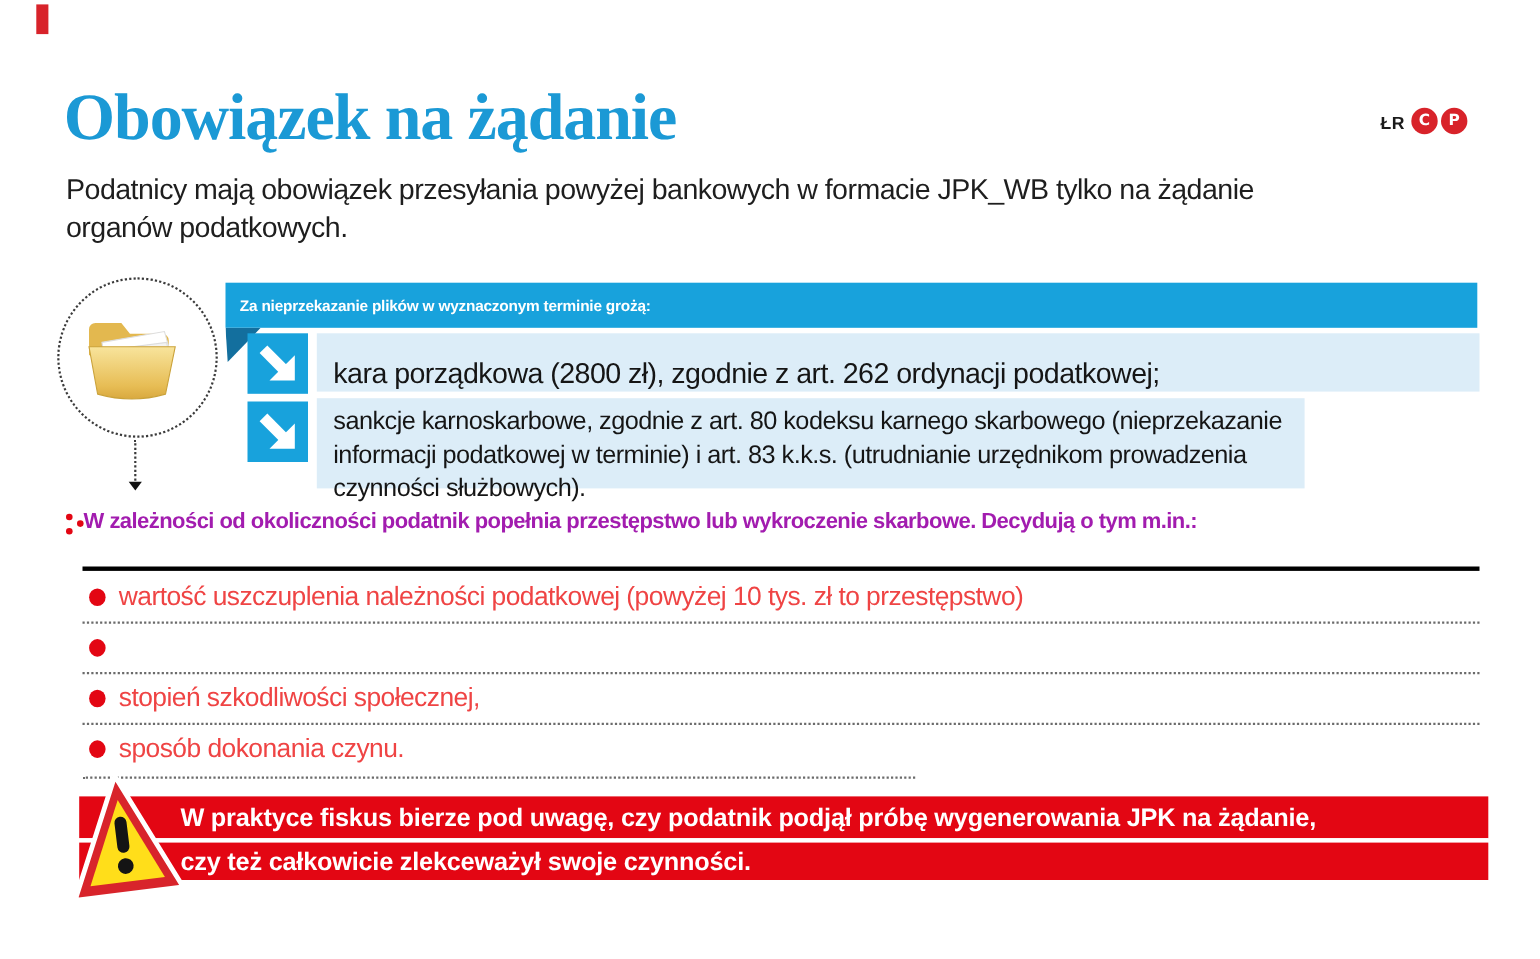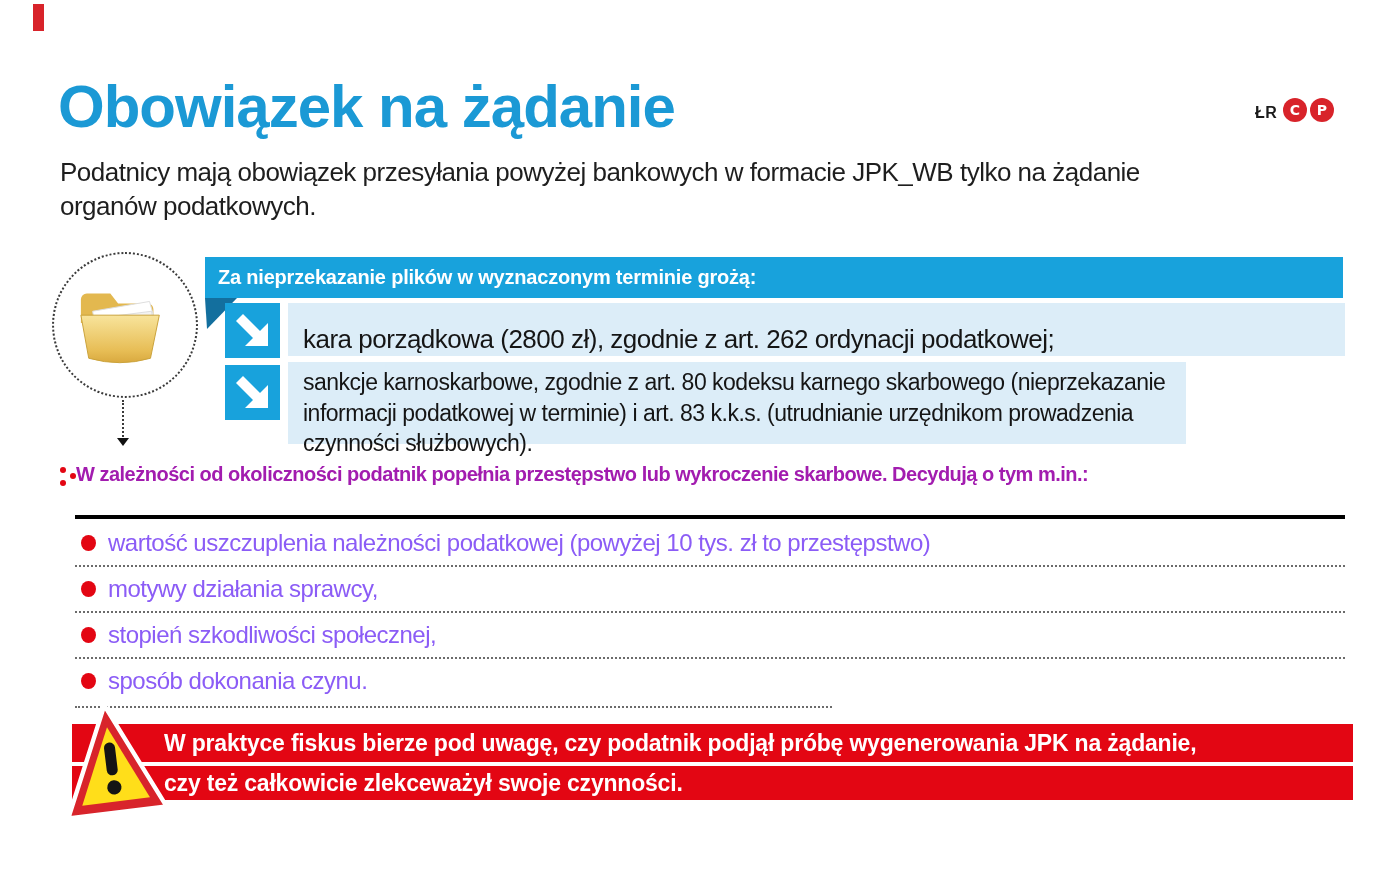--- a/index.html
+++ b/index.html
@@ -8,21 +8,21 @@
     font-family:"Liberation Sans", sans-serif;color:#1b1b1b;overflow:hidden;
   }
   .abs{position:absolute;}
 
   
   .corner-mark{left:33px;top:4px;width:11px;height:27px;background:#d8232a;}
 
   
   .title{
     left:58px;top:72px;width:900px;
-    font-family:Liberation Sans, sans-serif;font-weight:700;
+    font-family:Liberation Serif, serif;font-weight:700;
     font-size:60px;letter-spacing:-1px;color:#1b99d5;
   }
 
   
   .credits{left:1255px;top:104px;font-size:16px;font-weight:700;color:#1b1b1b;letter-spacing:0.5px;}
   .badges{left:1283px;top:98px;display:flex;gap:3px;}
   .badge{
     width:24px;height:24px;border-radius:50%;background:#d8232a;color:#ffffff;
     font-weight:700;font-size:14px;display:flex;align-items:center;justify-content:center;
     font-family:"DejaVu Sans", sans-serif;
@@ -42,21 +42,21 @@
   .connector-line{left:122px;top:400px;height:40px;width:0;border-left:2px dotted #3a3a3a;}
   .connector-arrow{left:117px;top:438px;width:0;height:0;
     border-left:6px solid transparent;border-right:6px solid transparent;border-top:8px solid #111;}
 
   
   .penalty-header{
     left:205px;top:257px;width:1138px;height:41px;background:#18a2dc;
     display:flex;align-items:center;
   }
   .penalty-header span{
-    color:#ffffff;font-weight:700;font-size:20px;padding-left:13px;letter-spacing:-0.2px;
+    color:#ffffff;font-weight:700;font-size:14px;padding-left:13px;letter-spacing:-0.2px;
   }
   .header-tail{left:205px;top:298px;}
 
   
   .arrow-sq{width:55px;height:55px;background:#18a2dc;display:flex;align-items:center;justify-content:center;}
   .arrow-sq-1{left:225px;top:303px;}
   .arrow-sq-2{left:225px;top:365px;}
   .penalty-bar{background:#dcedf8;display:flex;align-items:center;}
   .penalty-bar-1{left:288px;top:303px;width:1057px;height:53px;}
   .penalty-bar-2{left:288px;top:362px;width:898px;height:82px;}
@@ -78,21 +78,21 @@
   }
 
   
   .black-rule{left:75px;top:515px;width:1270px;height:4px;background:#000;}
   .criteria-list{left:75px;top:521px;width:1270px;}
   .criteria-item{
     display:flex;align-items:center;height:44px;border-bottom:2px dotted #6b6b6b;
   }
   .criteria-item:last-child{border-bottom:none;}
   .bullet{width:15px;height:16px;border-radius:50%;background:#e30613;margin:0 12px 0 6px;flex:0 0 15px;}
-  .criteria-item span{font-size:24px;letter-spacing:-0.5px;color:#8b5cf6;}
+  .criteria-item span{font-size:24px;letter-spacing:-0.5px;color:#ef4444;}
   .short-dotted{left:75px;top:706px;width:757px;height:0;border-top:2px dotted #6b6b6b;}
 
   
   .warning-banner{left:72px;top:724px;width:1281px;}
   .warning-row{background:#e30613;display:flex;align-items:center;}
   .warning-row-1{height:38px;}
   .warning-gap{height:4px;background:#ffffff;}
   .warning-row-2{height:34px;}
   .warning-row span{
     color:#ffffff;font-weight:700;font-size:23px;letter-spacing:-0.2px;padding-left:92px;white-space:nowrap;
@@ -177,21 +177,20 @@
 </div>
 
 <div class="abs black-rule"></div>
 <div class="abs criteria-list">
   <div class="criteria-item">
     <div class="bullet"></div>
     <span>wartość uszczuplenia należności podatkowej (powyżej 10 tys. zł to przestępstwo)</span>
   </div>
   <div class="criteria-item">
     <div class="bullet"></div>
-    <span>motywy działania sprawcy,</span>
   </div>
   <div class="criteria-item">
     <div class="bullet"></div>
     <span>stopień szkodliwości społecznej,</span>
   </div>
   <div class="criteria-item">
     <div class="bullet"></div>
     <span>sposób dokonania czynu.</span>
   </div>
 </div>

